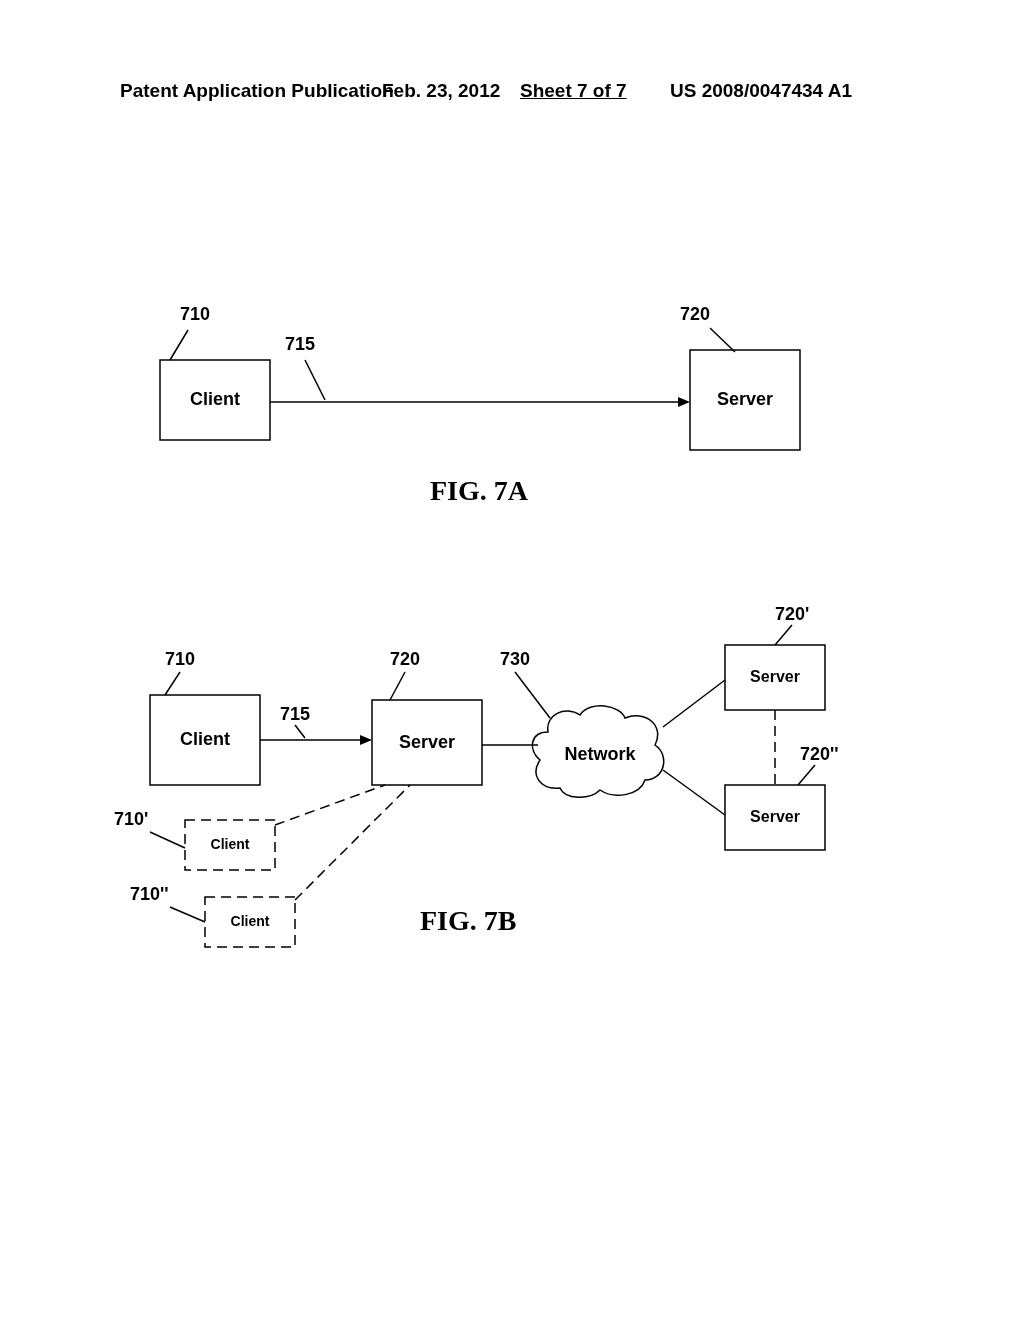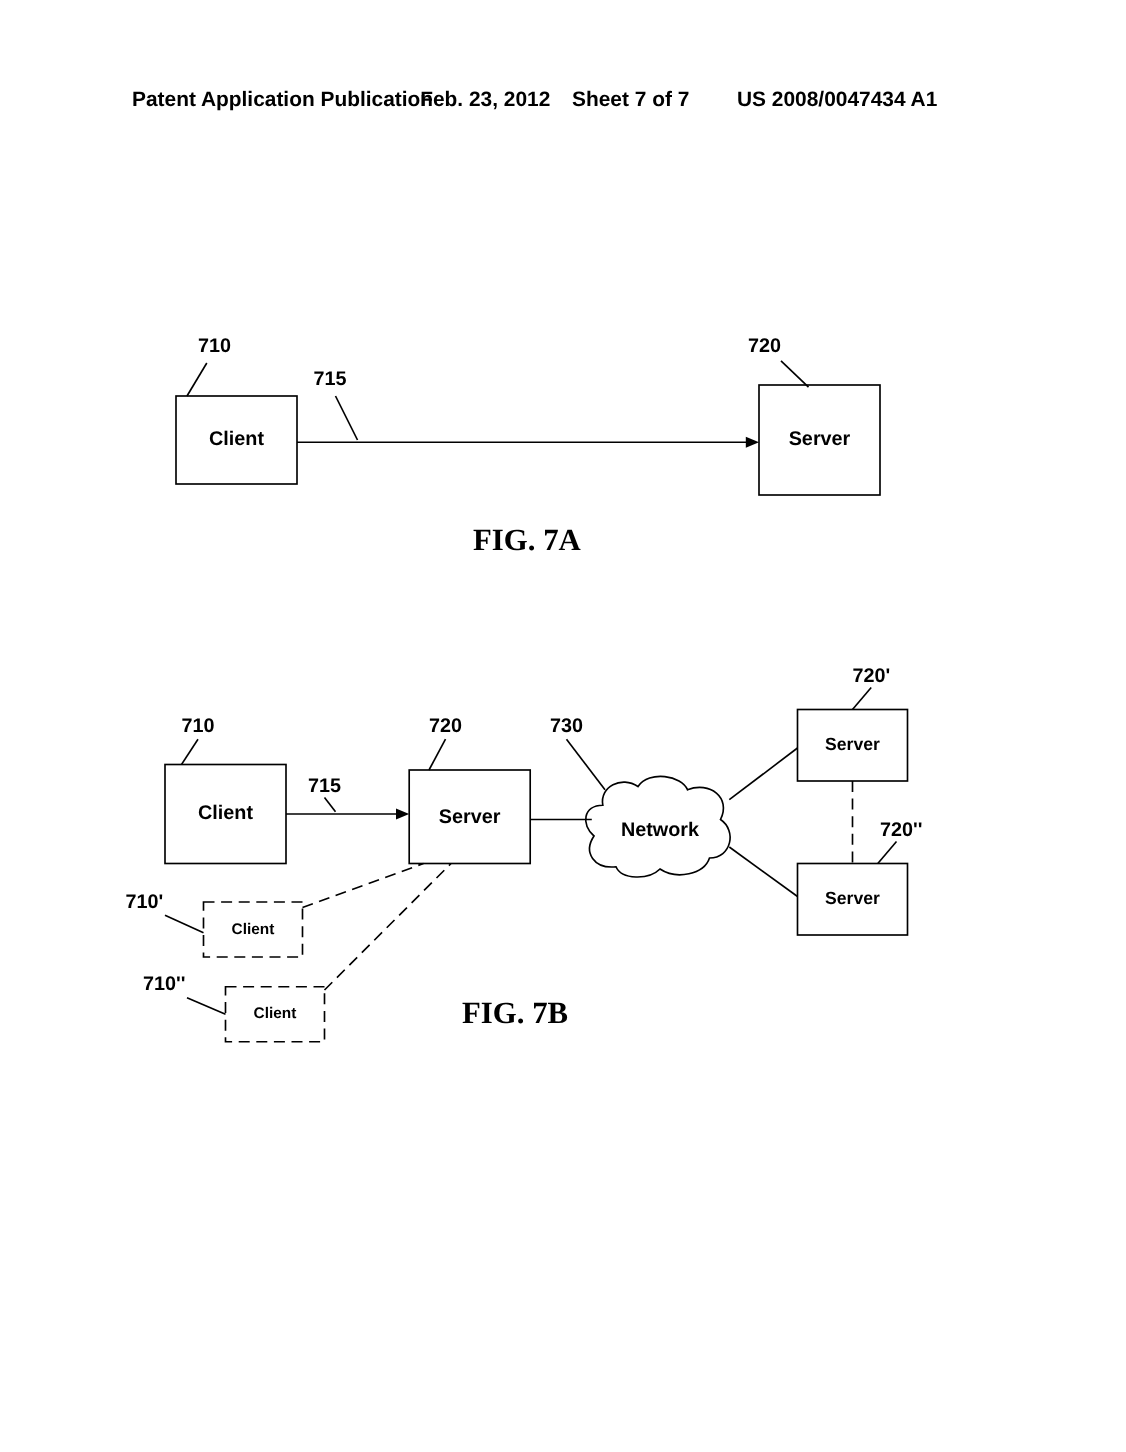--- a/index.html
+++ b/index.html
@@ -21,21 +21,21 @@
   .header {
     position: absolute;
     top: 80px;
     left: 0;
     width: 1024px;
     font-size: 19px;
     font-weight: bold;
   }
   .hdr-left  { position: absolute; left: 120px; }
   .hdr-date  { position: absolute; left: 382px; }
-  .hdr-sheet { position: absolute; left: 520px; }
+  .hdr-sheet { position: absolute; left: 520px; text-decoration: underline; }
   .hdr-pub   { position: absolute; left: 670px; }
 
   
   .fig-title {
     font-family: "Times New Roman", Times, serif;
     font-weight: bold;
     font-size: 28px;
   }
 
   

